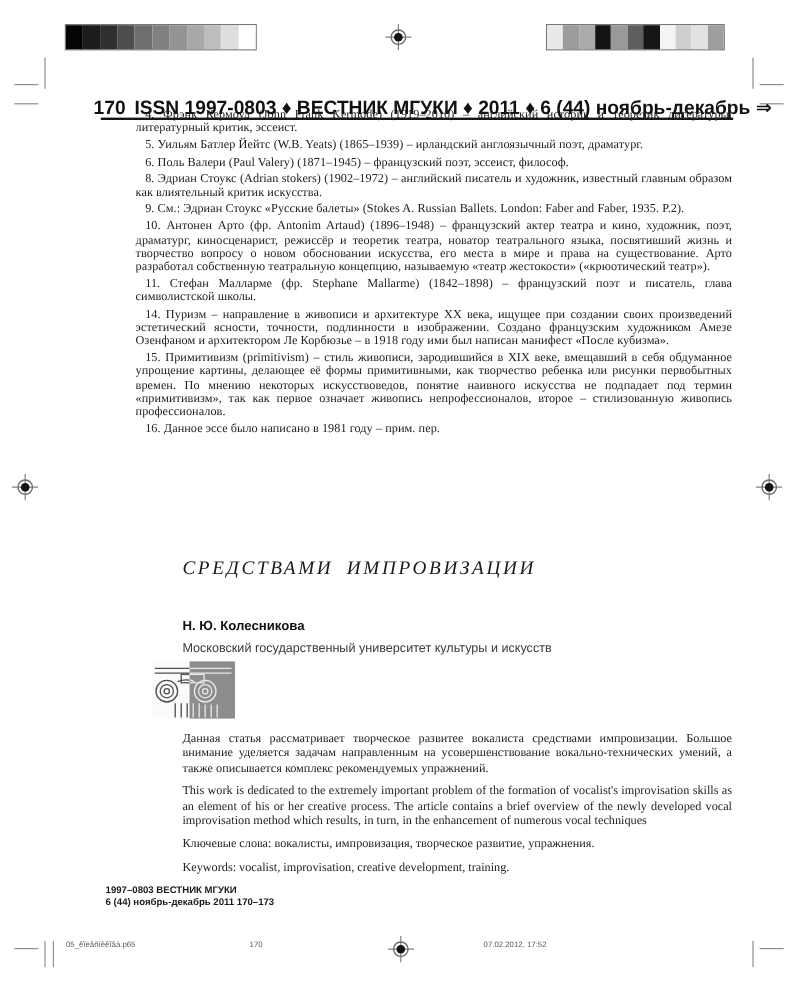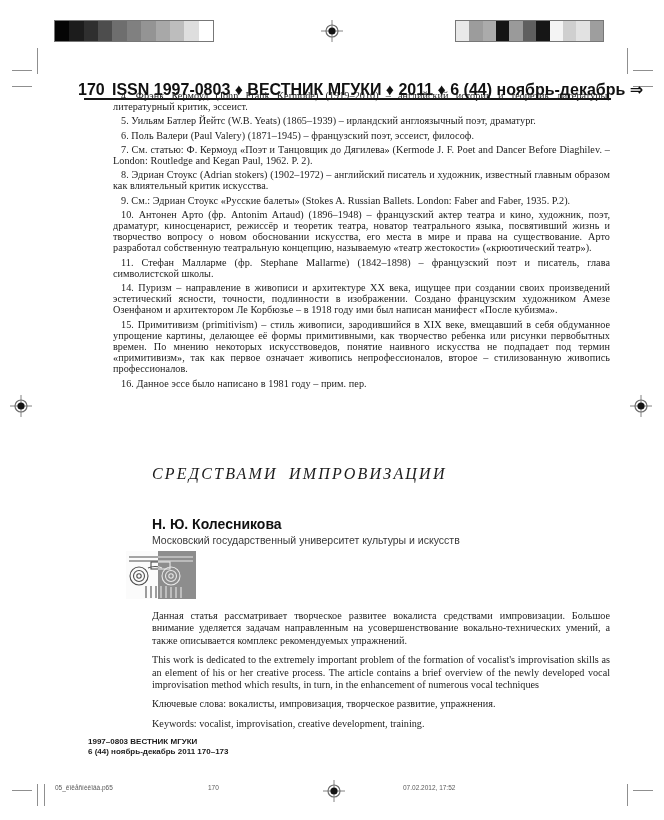--- a/index.html
+++ b/index.html
@@ -26,21 +26,21 @@
   .footnotes{left:113px;top:90px;width:497px;height:354px;overflow:hidden;}
   .footnotes p{
     margin:0 0 3px 0;font-size:10.2px;line-height:11.2px;text-align:justify;
     text-indent:8px;letter-spacing:0.05px;color:#222;
   }
 
   
   .title{left:152px;top:463px;width:440px;font-style:italic;font-size:16px;
     line-height:22px;letter-spacing:2.2px;word-spacing:5px;color:#1a1a1a;}
   .author{left:152px;top:516px;font-family:"Liberation Sans","DejaVu Sans",sans-serif;
-    font-weight:bold;font-size:14px;color:#111;}
+    font-weight:bold;font-size:11px;color:#111;}
   .affil{left:152px;top:534px;font-family:"Liberation Sans","DejaVu Sans",sans-serif;
     font-size:10.5px;color:#3a3a3a;}
   .capital{left:126px;top:551px;width:70px;height:48px;}
 
   
   .abstracts{left:152px;top:610px;width:458px;}
   .abstracts p{margin:0 0 7px 0;font-size:10.2px;line-height:12.4px;text-align:justify;color:#242424;}
 
   
   .footer{left:88px;top:737px;font-family:"Liberation Sans","DejaVu Sans",sans-serif;
@@ -118,21 +118,20 @@
 
 <div class="abs header">
   <span class="pnum">170</span><span>ISSN 1997-0803 ♦ ВЕСТНИК МГУКИ ♦ 2011 ♦ 6 (44) ноябрь-декабрь ⇒</span>
 </div>
 <div class="abs rule"></div>
 
 <section class="abs footnotes">
   <p>4. Фрэнк Кермоуд (John Frank Kermode) (1919–2010) – английский историк и теоретик литературы, литературный критик, эссеист.</p>
   <p>5. Уильям Батлер Йейтс (W.B. Yeats) (1865–1939) – ирландский англоязычный поэт, драматург.</p>
   <p>6. Поль Валери (Paul Valery) (1871–1945) – французский поэт, эссеист, философ.</p>
-  <p>7. См. статью: Ф. Кермоуд «Поэт и Танцовщик до Дягилева» (Kermode J. F. Poet and Dancer Before Diaghilev. – London: Routledge and Kegan Paul, 1962. P. 2).</p>
   <p>8. Эдриан Стоукс (Adrian stokers) (1902–1972) – английский писатель и художник, известный главным образом как влиятельный критик искусства.</p>
   <p>9. См.: Эдриан Стоукс «Русские балеты» (Stokes A. Russian Ballets. London: Faber and Faber, 1935. P.2).</p>
   <p>10. Антонен Арто (фр. Antonim Artaud) (1896–1948) – французский актер театра и кино, художник, поэт, драматург, киносценарист, режиссёр и теоретик театра, новатор театрального языка, посвятивший жизнь и творчество вопросу о новом обосновании искусства, его места в мире и права на существование. Арто разработал собственную театральную концепцию, называемую «театр жестокости» («крюотический театр»).</p>
   <p>11. Стефан Малларме (фр. Stephane Mallarme) (1842–1898) – французский поэт и писатель, глава символистской школы.</p>
   <p>14. Пуризм – направление в живописи и архитектуре XX века, ищущее при создании своих произведений эстетический ясности, точности, подлинности в изображении. Создано французским художником Амезе Озенфаном и архитектором Ле Корбюзье – в 1918 году ими был написан манифест «После кубизма».</p>
   <p>15. Примитивизм (primitivism) – стиль живописи, зародившийся в XIX веке, вмещавший в себя обдуманное упрощение картины, делающее её формы примитивными, как творчество ребенка или рисунки первобытных времен. По мнению некоторых искусствоведов, понятие наивного искусства не подпадает под термин «примитивизм», так как первое означает живопись непрофессионалов, второе – стилизованную живопись профессионалов.</p>
   <p>16. Данное эссе было написано в 1981 году – прим. пер.</p>
 </section>
 
 <div class="abs title">

